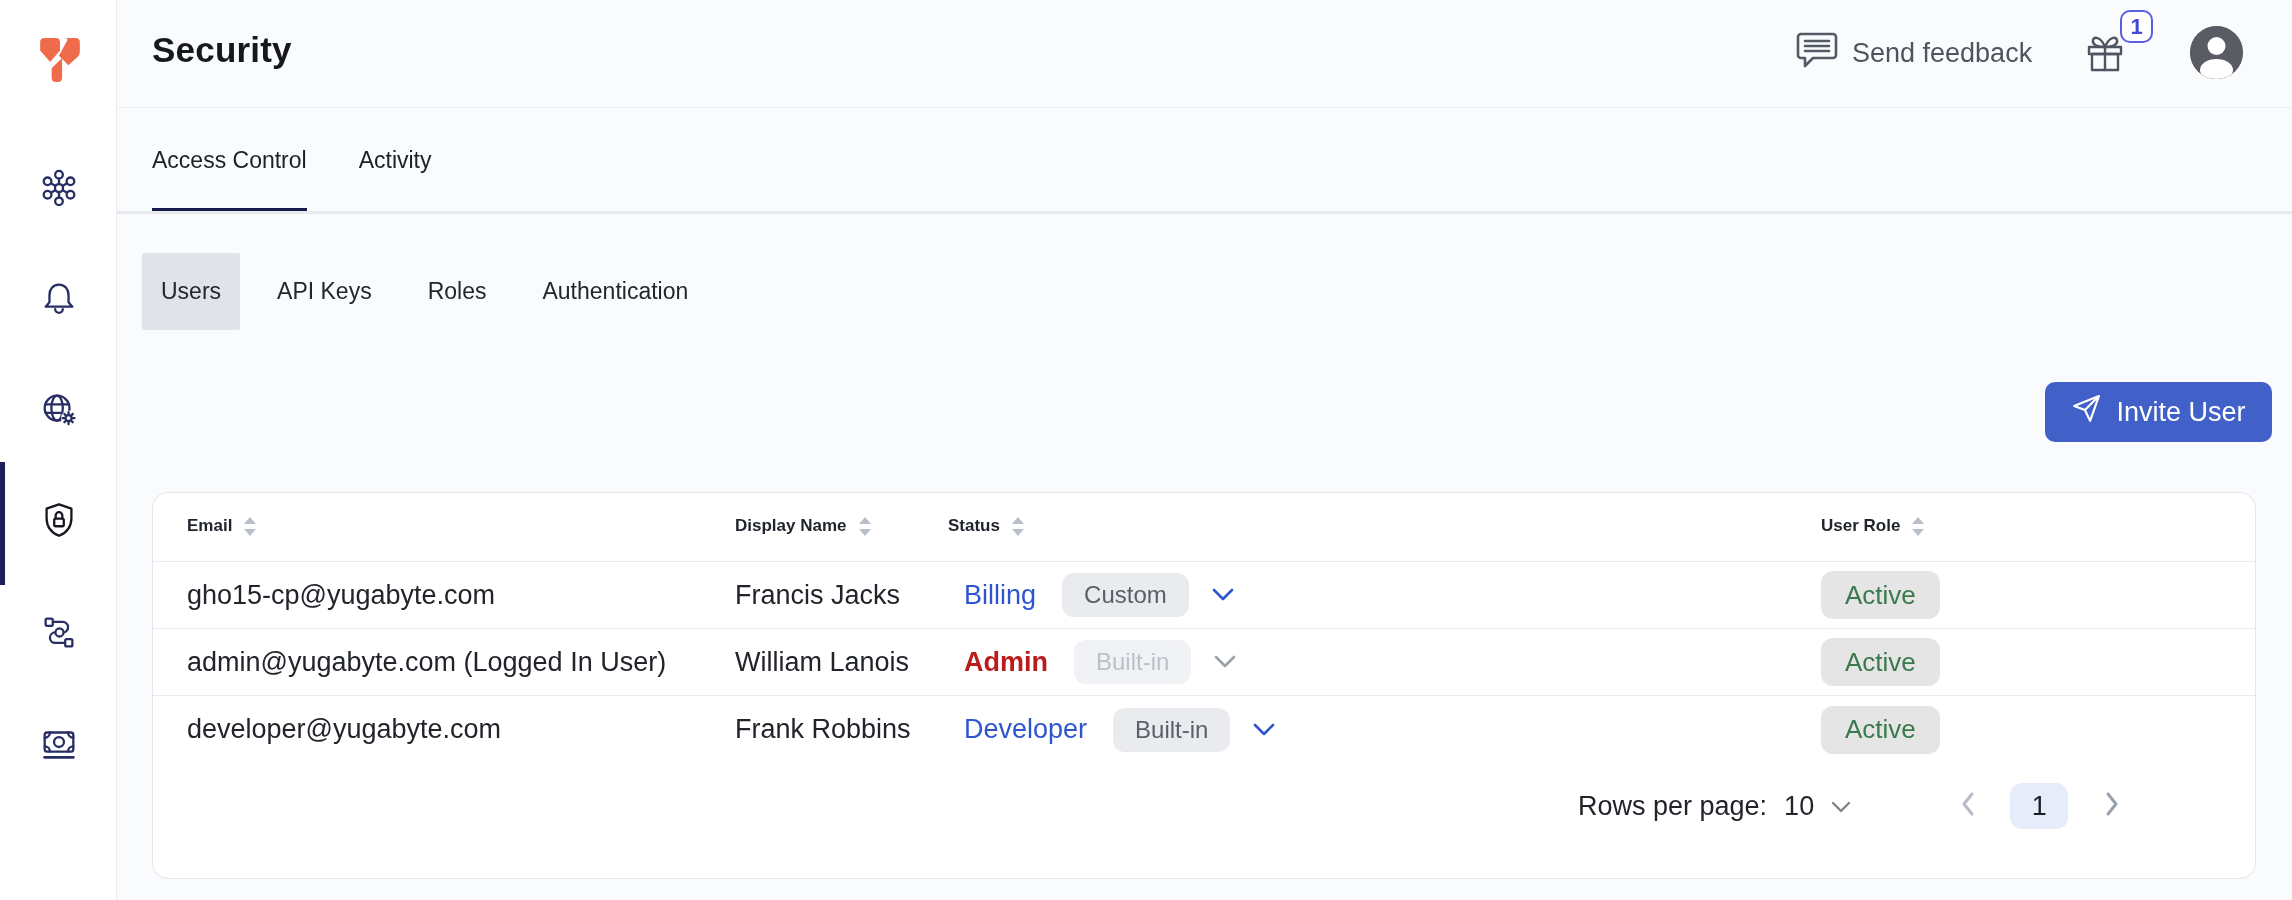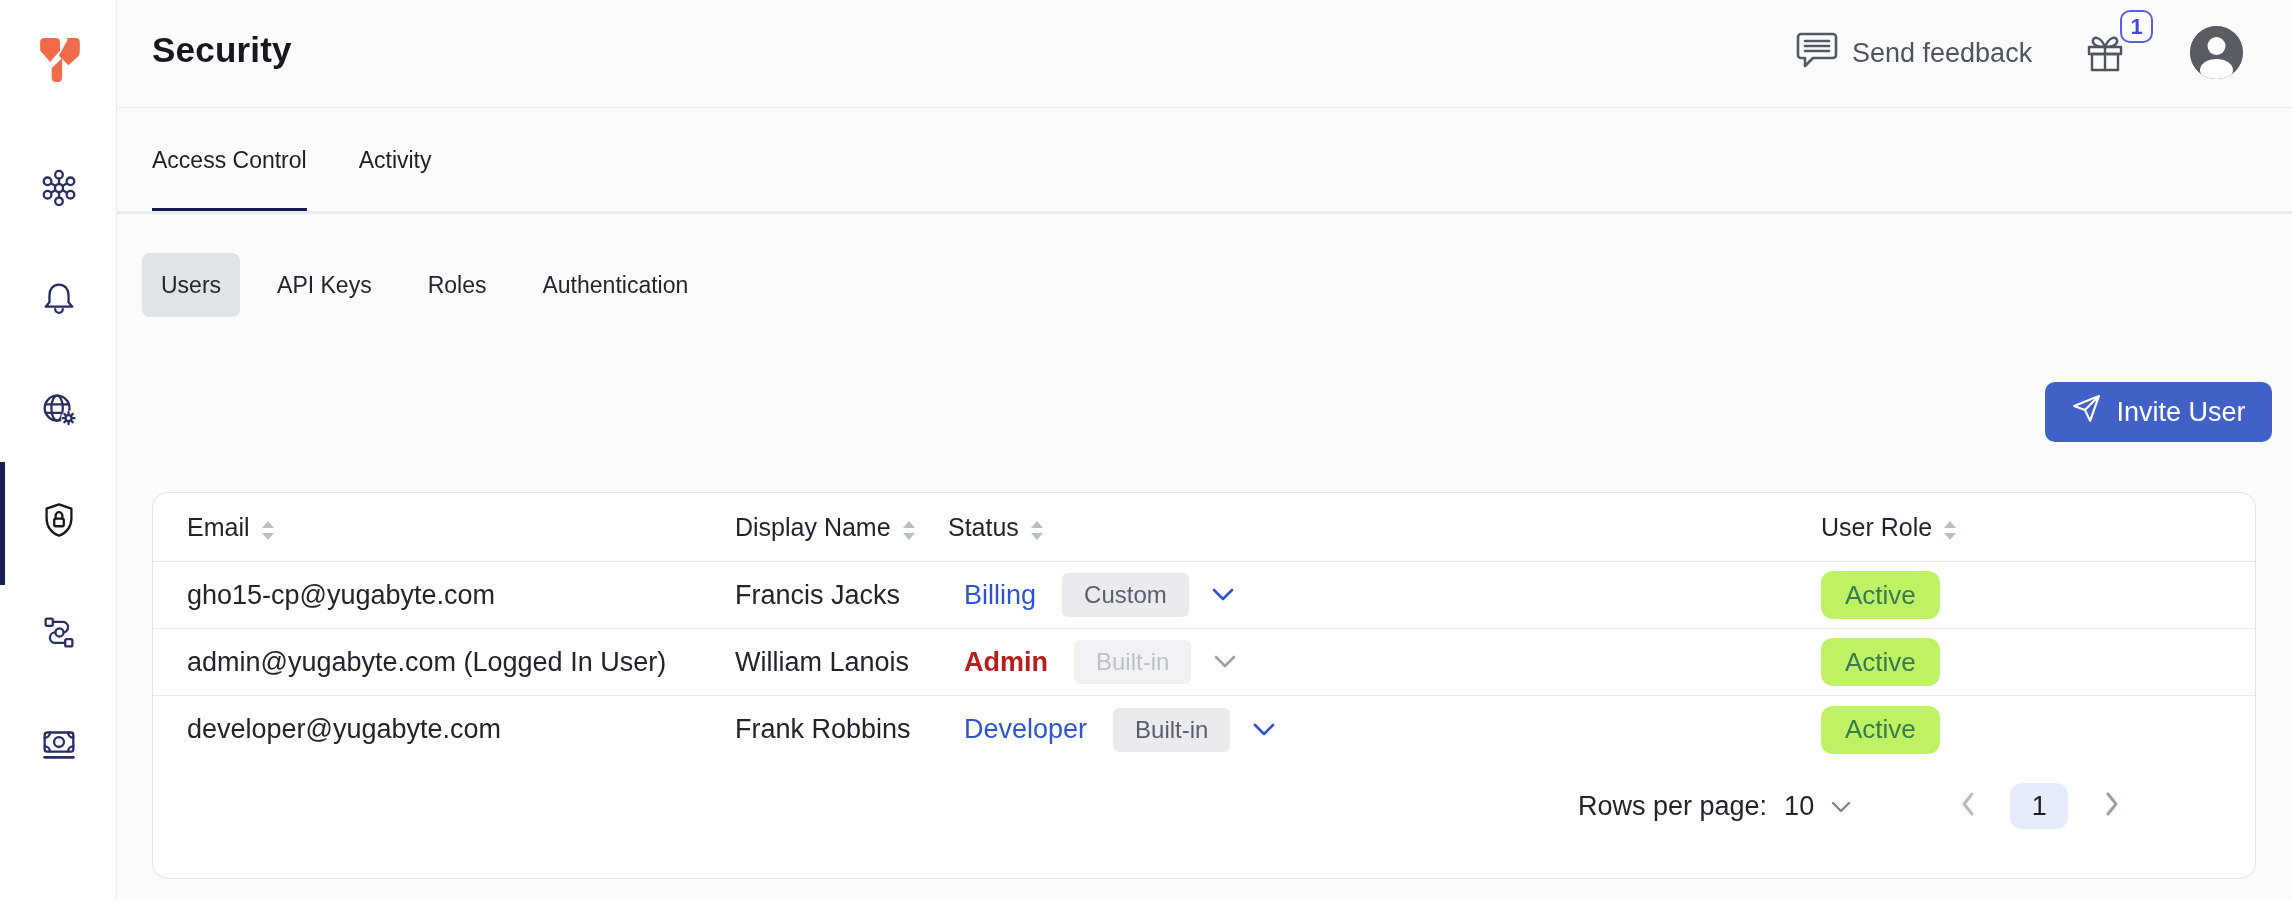--- a/index.html
+++ b/index.html
@@ -25,43 +25,43 @@
   .gift svg{stroke:#4e5560;fill:none;stroke-width:2.4;stroke-linecap:round;stroke-linejoin:round;}
   .gift-badge{position:absolute;left:2120px;top:10px;min-width:33px;height:33px;box-sizing:border-box;border:2.5px solid #5a5ee0;border-radius:10px;background:#ffffff;color:#4549d8;font-size:22px;font-weight:700;display:flex;align-items:center;justify-content:center;}
   .avatar{position:absolute;left:2190px;top:26px;width:53px;height:53px;border-radius:50%;overflow:hidden;background:#595d63;cursor:pointer;}
   
   .tabs{position:absolute;left:152px;top:107px;height:107px;display:flex;gap:52px;align-items:center;}
   .tab{font-size:23px;color:#1d2026;height:100%;display:flex;align-items:center;position:relative;cursor:pointer;}
   .tab.active::after{content:"";position:absolute;left:0;right:0;bottom:0;height:6px;background:#171c4f;}
   .tabs-divider{position:absolute;left:117px;right:0;top:211px;height:3px;background:#e8eaee;}
   
   .subtabs{position:absolute;left:142px;top:253px;display:flex;align-items:center;gap:18px;}
-  .subtab{font-size:23px;color:#23262c;height:64px;padding:0 19px;display:flex;align-items:center;border-radius:8px;cursor:pointer;}
+  .subtab{font-size:23px;color:#23262c;height:77px;padding:0 19px;display:flex;align-items:center;border-radius:2px;cursor:pointer;}
   .subtab.active{background:#e0e3e8;}
   
   .invite-btn{position:absolute;left:2045px;top:382px;width:227px;height:60px;background:#4160c8;border-radius:10px;display:flex;align-items:center;justify-content:center;gap:14px;color:#ffffff;font-size:27px;font-weight:400;cursor:pointer;border:none;}
   .invite-btn svg{stroke:#ffffff;fill:none;stroke-width:2.1;stroke-linecap:round;stroke-linejoin:round;}
   
   .card{position:absolute;left:152px;top:492px;width:2104px;height:387px;background:#ffffff;border:1.5px solid #e2e5ea;border-radius:16px;box-sizing:border-box;}
   .thead,.trow{display:grid;grid-template-columns:548px 213px 873px 1fr;align-items:center;padding-left:34px;box-sizing:border-box;}
   .thead{height:69px;border-bottom:1px solid #e8ebef;}
-  .th{display:flex;align-items:flex-end;gap:10px;font-size:25px;font-weight:400;color:#1f232b;cursor:pointer;}
+  .th{display:flex;align-items:flex-start;gap:10px;font-size:17px;font-weight:700;color:#1f232b;cursor:pointer;}
   .sort svg{display:block;}
   .trow{height:67px;font-size:27px;color:#21242a;}
   .trow.bordered{border-bottom:1px solid #e8ebef;}
   .role-cell{display:flex;align-items:center;padding-left:16px;cursor:pointer;}
   .role-link{font-size:27px;color:#2e55cf;}
   .role-cell.disabled{cursor:default;}
   .role-cell.disabled .role-link{color:#b91c1c;font-weight:bold;}
-  .chip{margin-left:26px;background:#e9ebef;color:#5a6069;font-size:24px;padding:0 22px;height:44px;display:flex;align-items:center;border-radius:6px;}
+  .chip{margin-left:26px;background:#e9ebef;color:#5a6069;font-size:24px;padding:0 22px;height:44px;display:flex;align-items:center;border-radius:12px;}
   .role-cell.disabled .chip{background:#f1f2f5;color:#bcc1c9;}
   .role-caret{margin-left:22px;display:flex;}
   .role-caret svg{stroke:#2e55cf;fill:none;stroke-width:2.6;stroke-linecap:round;stroke-linejoin:round;}
   .role-cell.disabled .role-caret svg{stroke:#9ba1ab;}
-  .badge-active{display:inline-flex;align-items:center;justify-content:center;background:#bef264;color:#3a7a4e;font-size:26px;height:48px;padding:0 24px;border-radius:12px;width:max-content;}
+  .badge-active{display:inline-flex;align-items:center;justify-content:center;background:#e5e5e5;color:#3a7a4e;font-size:26px;height:48px;padding:0 24px;border-radius:12px;width:max-content;}
   
   .pagination{position:absolute;left:1578px;top:780px;height:52px;display:flex;align-items:center;}
   .pg-label{font-size:27px;color:#21242a;}
   .pg-select{margin-left:17px;display:flex;align-items:center;gap:16px;font-size:27px;color:#21242a;cursor:pointer;}
   .pg-select svg{stroke:#7c8590;fill:none;stroke-width:2.4;stroke-linecap:round;stroke-linejoin:round;}
   .pg-prev{margin-left:108px;display:flex;cursor:pointer;}
   .pg-prev svg{stroke:#b6bcc4;fill:none;stroke-width:3;stroke-linecap:round;stroke-linejoin:round;}
   .pg-page{margin-left:34px;width:58px;height:46px;border-radius:12px;background:#e7ecfa;display:flex;align-items:center;justify-content:center;font-size:27px;color:#1a1d24;cursor:pointer;}
   .pg-next{margin-left:36px;display:flex;cursor:pointer;}
   .pg-next svg{stroke:#9aa1ab;fill:none;stroke-width:3;stroke-linecap:round;stroke-linejoin:round;}

